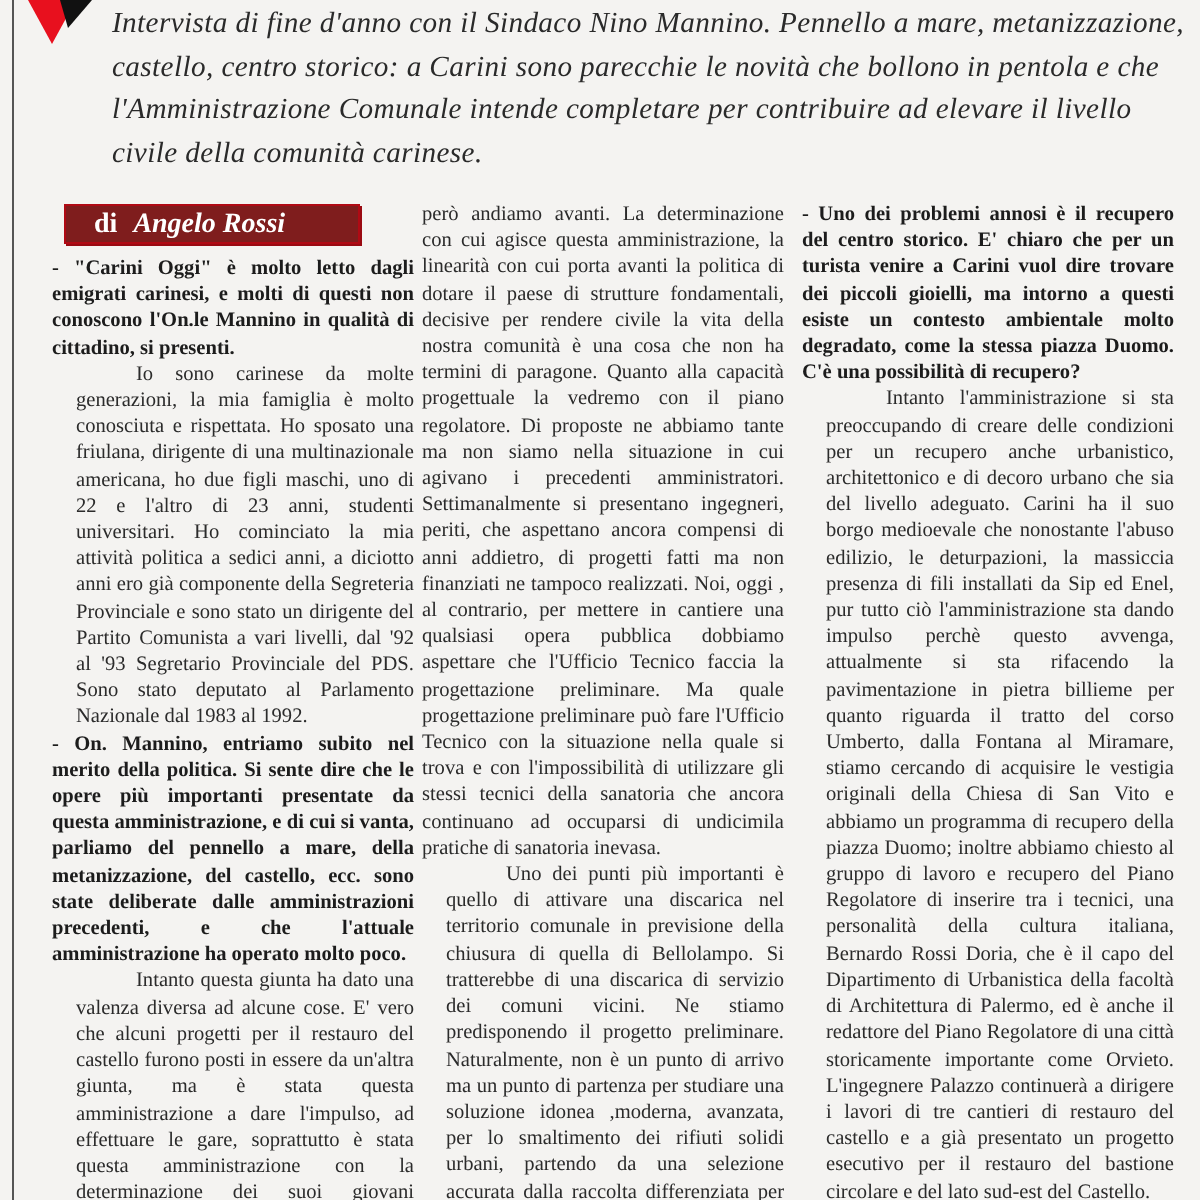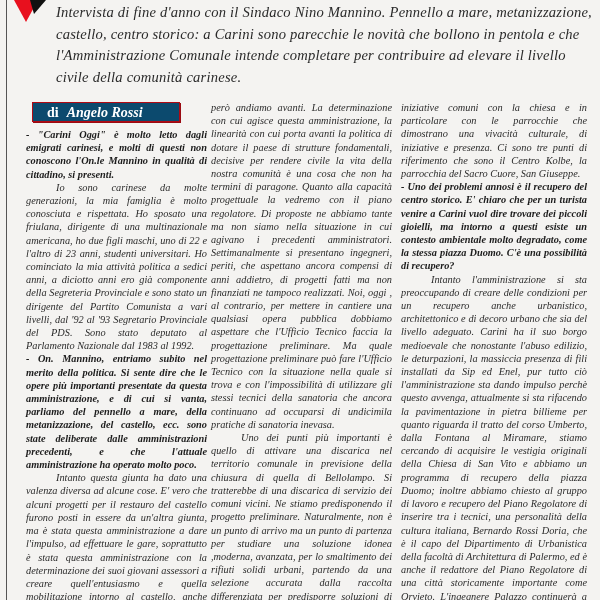--- a/index.html
+++ b/index.html
@@ -18,38 +18,38 @@
     position: absolute; left: 0; top: 0; width: 48px; height: 24px;
   }
   .intro {
     position: absolute; left: 56px; top: 2px; width: 540px;
     font-style: italic; font-size: 14.6px; line-height: 21.5px;
     color: #2a2a2a; letter-spacing: 0.2px; font-family: Liberation Serif, serif;
   }
   .intro p { margin: 0; }
   .byline-box {
     position: absolute; left: 32px; top: 102px; width: 148px; height: 20px;
-    background: #0c4a6e;
+    background: #7f1d1d;
     border: 1px solid #b00a14;
     box-shadow: 1px 1px 0 #9a0a12;
     color: #fff; font-weight: bold;
     font-size: 14px; line-height: 20px;
     padding-left: 14px;
     box-sizing: border-box;
     white-space: nowrap;
   }
   .byline-box .author { font-style: italic; margin-left: 8px; }
   .col {
     position: absolute; top: 128px; width: 181px;
     font-size: 10.3px; line-height: 13.2px;
     text-align: justify; color: #2b2b2b;
   }
-  .col p { margin: 0; font-style: italic; }
+  .col p { margin: 0; }
   .col p.q { font-weight: bold; color: #1c1c1c; }
-  .col p.a { text-indent: 30px; }
+  .col p.a { text-indent: 30px; margin-left: 12px; }
   .col1 { left: 26px; }
   .col2 { left: 211px; top: 101px; }
   .col3 { left: 401px; top: 101px; width: 186px; }
 </style>
 </head>
 <body>
 
 <div class="page-border"></div>
 
 <svg class="logo" viewBox="0 0 48 24">
@@ -72,17 +72,16 @@
   <p class="a">Intanto questa giunta ha dato una valenza diversa ad alcune cose. E' vero che alcuni progetti per il restauro del castello furono posti in essere da un'altra giunta, ma è stata questa amministrazione a dare l'impulso, ad effettuare le gare, soprattutto è stata questa amministrazione con la determinazione dei suoi giovani assessori a creare quell'entusiasmo e quella mobilitazione intorno al castello, anche attraverso il lavoro da loro prestato gratuitamente, facendo sì che migliaia di carinesi e cittadini siciliani cominciassero a prendere coscienza del fatto che a Carini c'era un bene culturale importante, un monumento di grande valore, unico nel suo genere e</p>
 </div>
 
 <div class="col col2">
   <p>però andiamo avanti. La determinazione con cui agisce questa amministrazione, la linearità con cui porta avanti la politica di dotare il paese di strutture fondamentali, decisive per rendere civile la vita della nostra comunità è una cosa che non ha termini di paragone. Quanto alla capacità progettuale la vedremo con il piano regolatore. Di proposte ne abbiamo tante ma non siamo nella situazione in cui agivano i precedenti amministratori. Settimanalmente si presentano ingegneri, periti, che aspettano ancora compensi di anni addietro, di progetti fatti ma non finanziati ne tampoco realizzati. Noi, oggi , al contrario, per mettere in cantiere una qualsiasi opera pubblica dobbiamo aspettare che l'Ufficio Tecnico faccia la progettazione preliminare. Ma quale progettazione preliminare può fare l'Ufficio Tecnico con la situazione nella quale si trova e con l'impossibilità di utilizzare gli stessi tecnici della sanatoria che ancora continuano ad occuparsi di undicimila pratiche di sanatoria inevasa.</p>
   <p class="a">Uno dei punti più importanti è quello di attivare una discarica nel territorio comunale in previsione della chiusura di quella di Bellolampo. Si tratterebbe di una discarica di servizio dei comuni vicini. Ne stiamo predisponendo il progetto preliminare. Naturalmente, non è un punto di arrivo ma un punto di partenza per studiare una soluzione idonea ,moderna, avanzata, per lo smaltimento dei rifiuti solidi urbani, partendo da una selezione accurata dalla raccolta differenziata per predisporre soluzioni di smaltimento di tipo industriale.</p>
 
 </div>
 
 <div class="col col3">
-  <p>iniziative comuni con la chiesa e in particolare con le parrocchie che dimostrano una vivacità culturale, di iniziative e presenza. Ci sono tre punti di riferimento che sono il Centro Kolbe, la parrocchia del Sacro Cuore, San Giuseppe.</p>
   <p class="q">- Uno dei problemi annosi è il recupero del centro storico. E' chiaro che per un turista venire a Carini vuol dire trovare dei piccoli gioielli, ma intorno a questi esiste un contesto ambientale molto degradato, come la stessa piazza Duomo. C'è una possibilità di recupero?</p>
   <p class="a">Intanto l'amministrazione si sta preoccupando di creare delle condizioni per un recupero anche urbanistico, architettonico e di decoro urbano che sia del livello adeguato. Carini ha il suo borgo medioevale che nonostante l'abuso edilizio, le deturpazioni, la massiccia presenza di fili installati da Sip ed Enel, pur tutto ciò l'amministrazione sta dando impulso perchè questo avvenga, attualmente si sta rifacendo la pavimentazione in pietra billieme per quanto riguarda il tratto del corso Umberto, dalla Fontana al Miramare, stiamo cercando di acquisire le vestigia originali della Chiesa di San Vito e abbiamo un programma di recupero della piazza Duomo; inoltre abbiamo chiesto al gruppo di lavoro e recupero del Piano Regolatore di inserire tra i tecnici, una personalità della cultura italiana, Bernardo Rossi Doria, che è il capo del Dipartimento di Urbanistica della facoltà di Architettura di Palermo, ed è anche il redattore del Piano Regolatore di una città storicamente importante come Orvieto. L'ingegnere Palazzo continuerà a dirigere i lavori di tre cantieri di restauro del castello e a già presentato un progetto esecutivo per il restauro del bastione circolare e del lato sud-est del Castello.</p>
 
 </div>
 
 </body></html>

